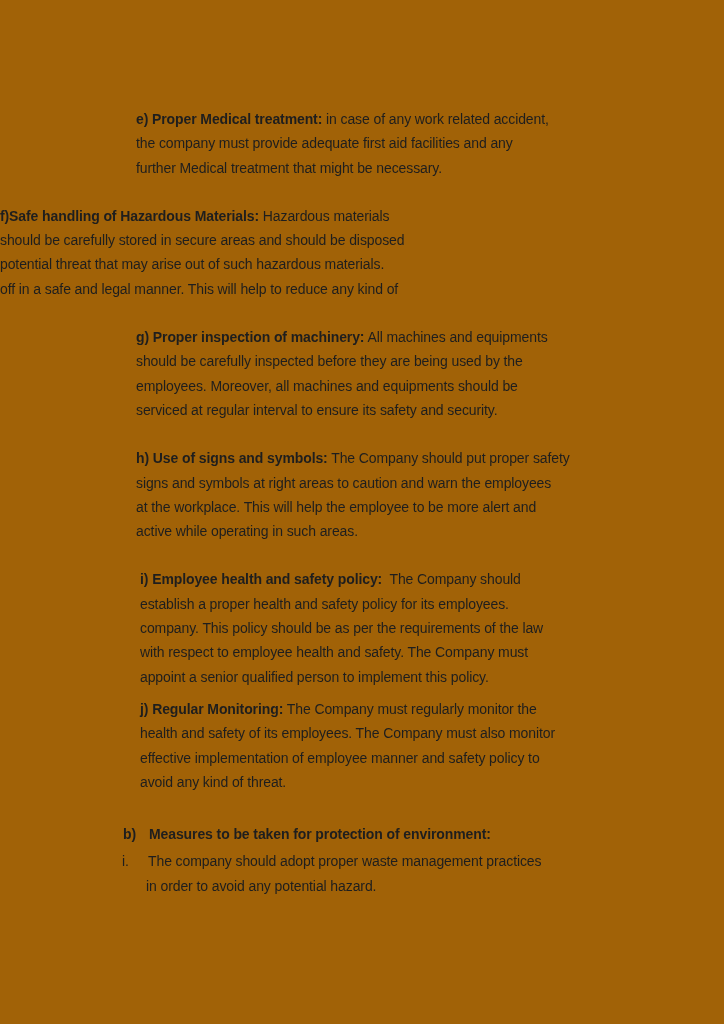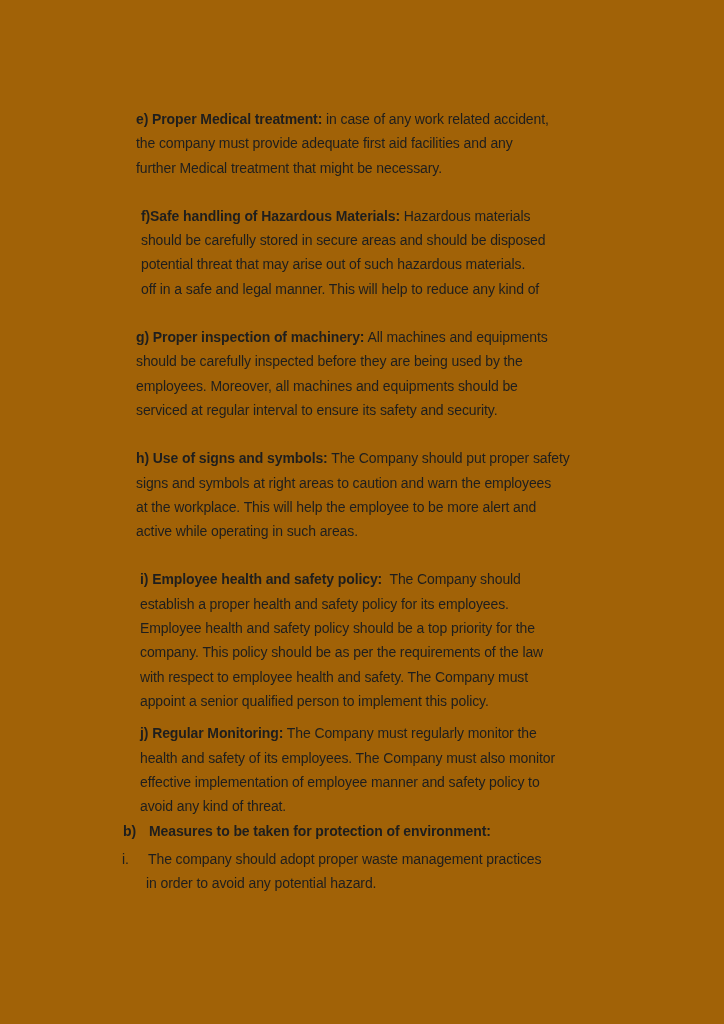--- a/index.html
+++ b/index.html
@@ -13,25 +13,25 @@
     overflow: hidden;
     font-family: "Liberation Sans", sans-serif;
     font-size: 14px;
     line-height: 24.3px;
     color: #1e1e1e;
     letter-spacing: -0.1px;
   }
   .line { white-space: pre-wrap; }
   .bold { font-weight: 700; }
   .para-e { margin-left: 136px; margin-bottom: 24px; }
-  .para-f { margin-left: 141px; margin-bottom: 24px; }
+  .para-f { margin-bottom: 24px; }
   .para-g { margin-left: 136px; margin-bottom: 24px; }
   .para-h { margin-left: 136px; margin-bottom: 24px; }
   .para-i { margin-left: 140px; margin-bottom: 8px; }
-  .para-j { margin-left: 140px; margin-bottom: 1px; }
+  .para-j { margin-left: 140px; margin-bottom: 28px; }
   .section-b { margin-left: 123px; }
   .marker { display: inline-block; width: 26px; }
   .item-i { margin-left: 122px; margin-top: 3px; }
   .item-i .cont { margin-left: 24px; }
 </style>
 </head>
 <body>
 
 <div class="page">
 
@@ -58,21 +58,20 @@
   <div class="para-h">
     <div class="line"><span class="bold">h) Use of signs and symbols:</span><span> The Company should put proper safety</span></div>
     <div class="line">signs and symbols at right areas to caution and warn the employees</div>
     <div class="line">at the workplace. This will help the employee to be more alert and</div>
     <div class="line">active while operating in such areas.</div>
   </div>
 
   <div class="para-i">
     <div class="line"><span class="bold">i) Employee health and safety policy:</span><span>  The Company should</span></div>
     <div class="line">establish a proper health and safety policy for its employees.</div>
-    <div class="line">Employee health and safety policy should be a top priority for the</div>
     <div class="line">company. This policy should be as per the requirements of the law</div>
     <div class="line">with respect to employee health and safety. The Company must</div>
     <div class="line">appoint a senior qualified person to implement this policy.</div>
   </div>
 
   <div class="para-j">
     <div class="line"><span class="bold">j) Regular Monitoring:</span><span> The Company must regularly monitor the</span></div>
     <div class="line">health and safety of its employees. The Company must also monitor</div>
     <div class="line">effective implementation of employee manner and safety policy to</div>
     <div class="line">avoid any kind of threat.</div>

